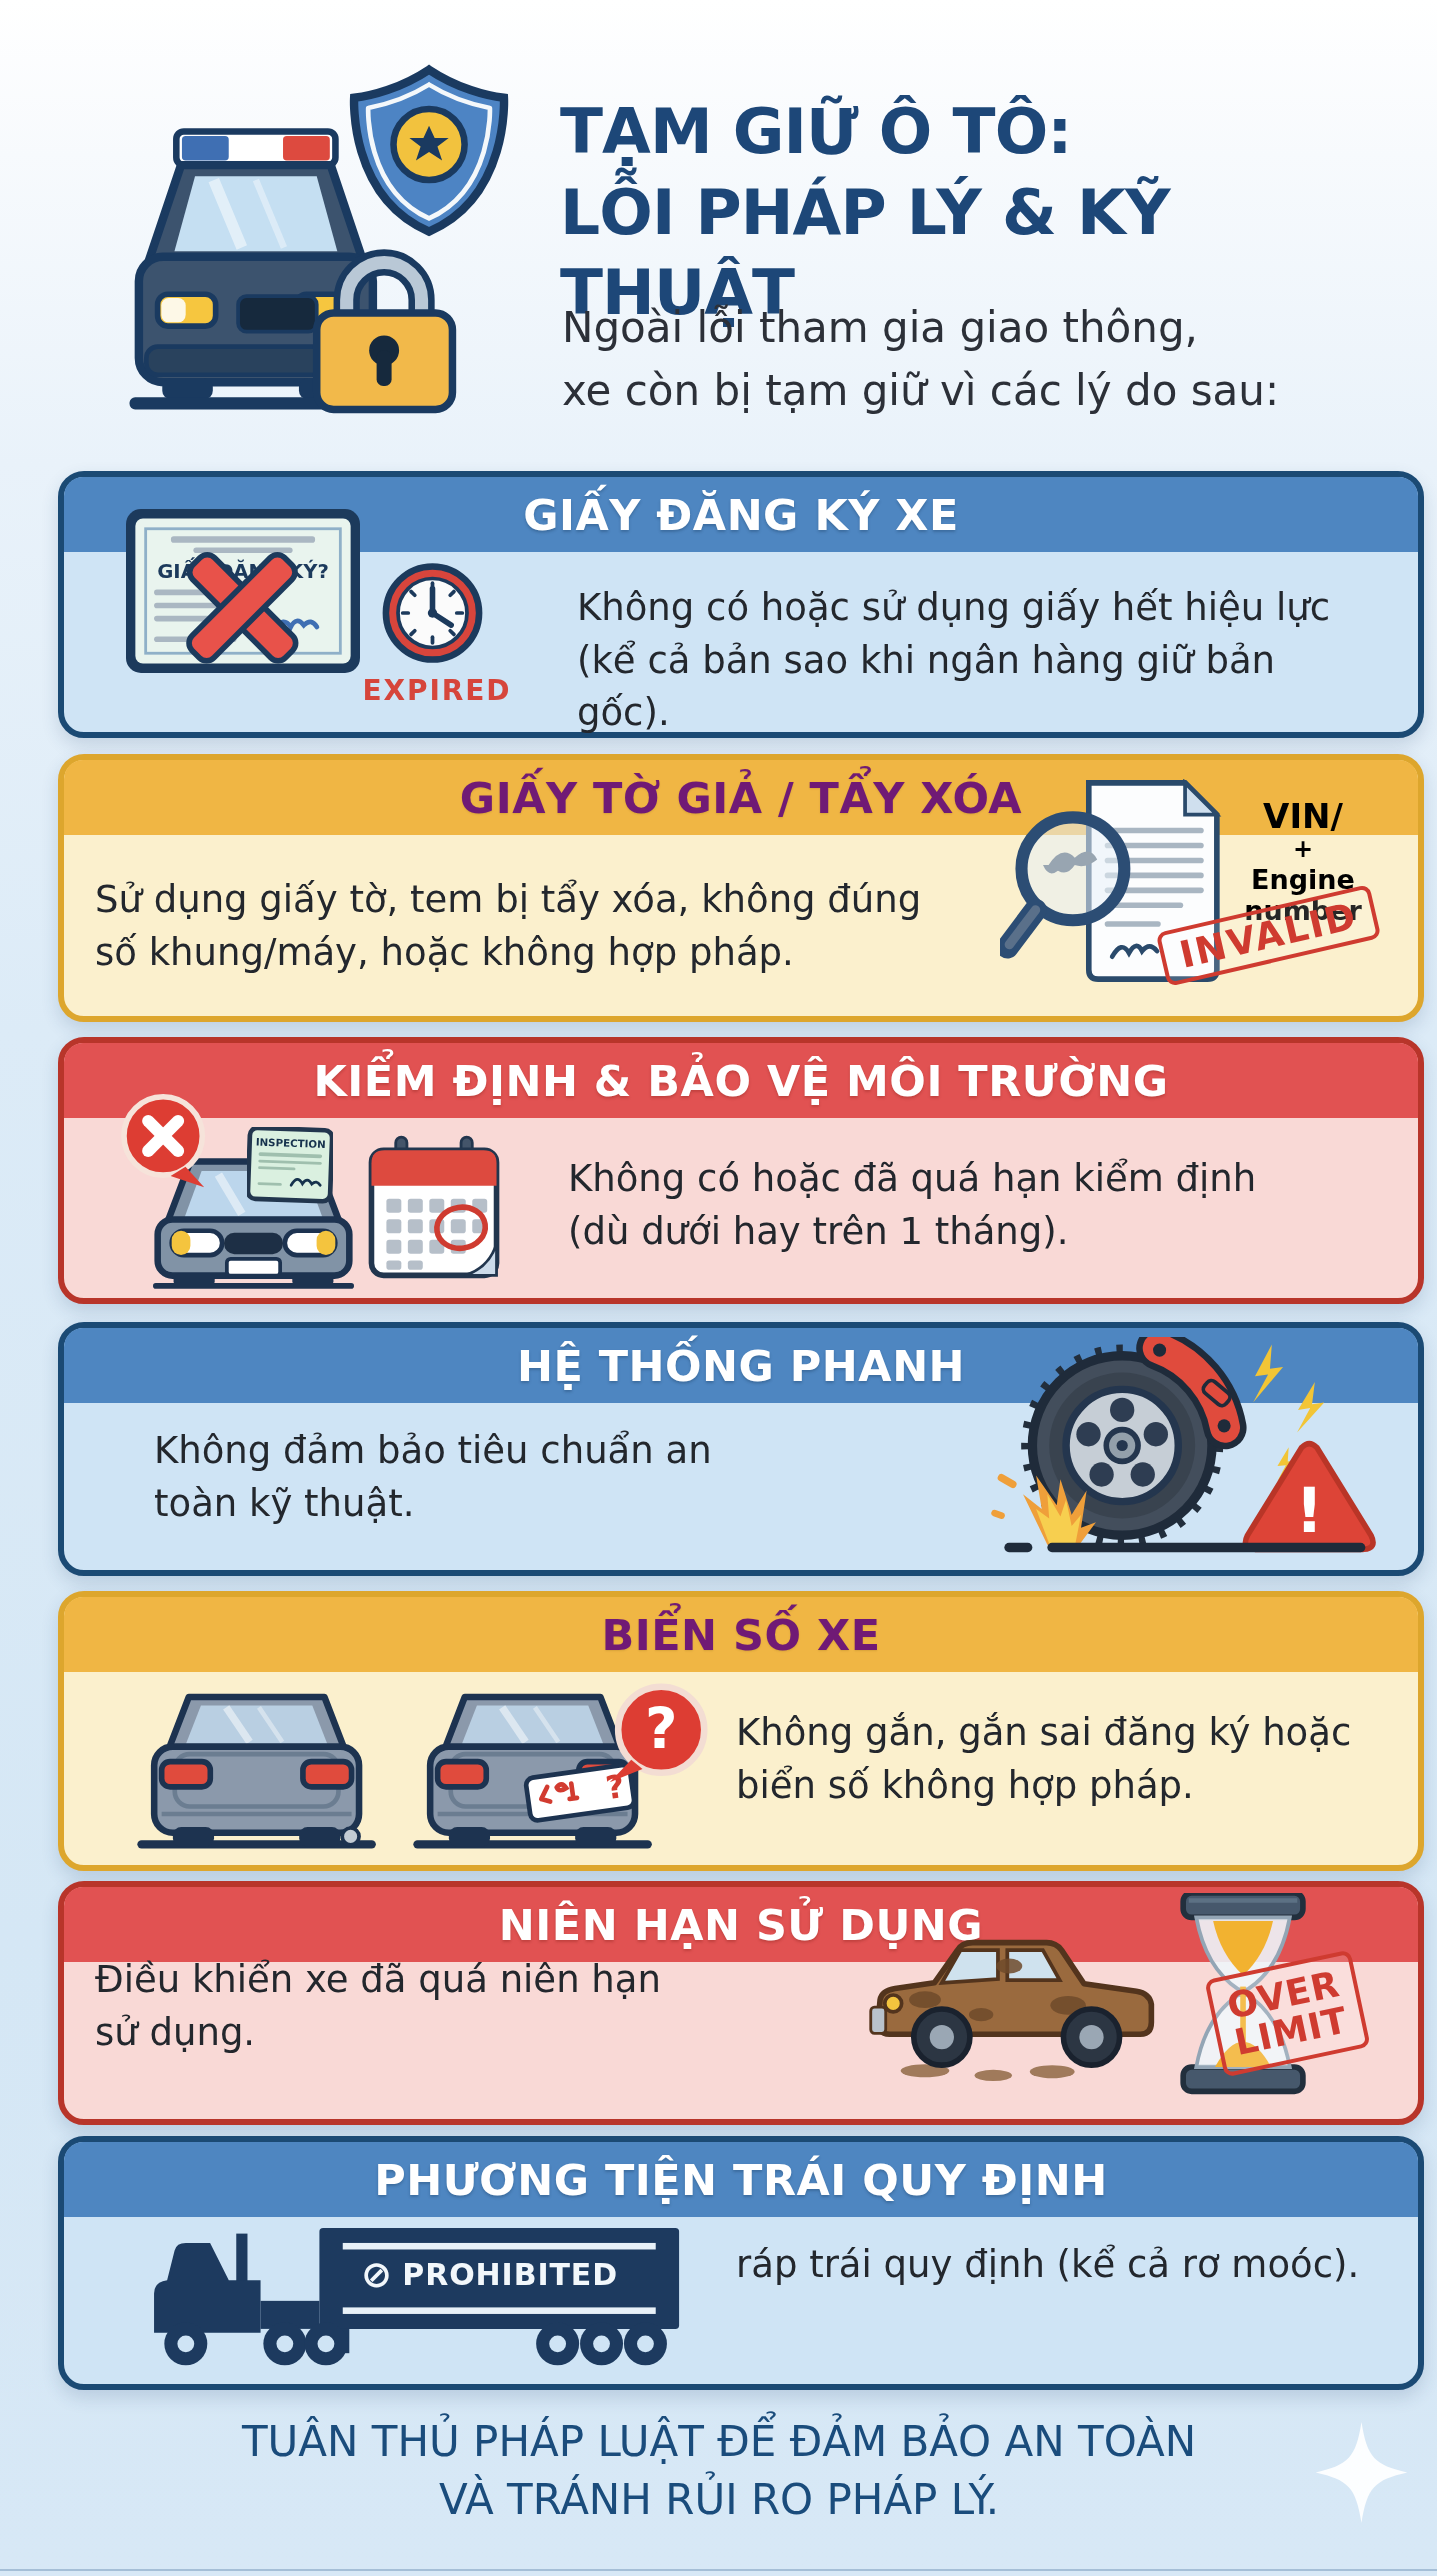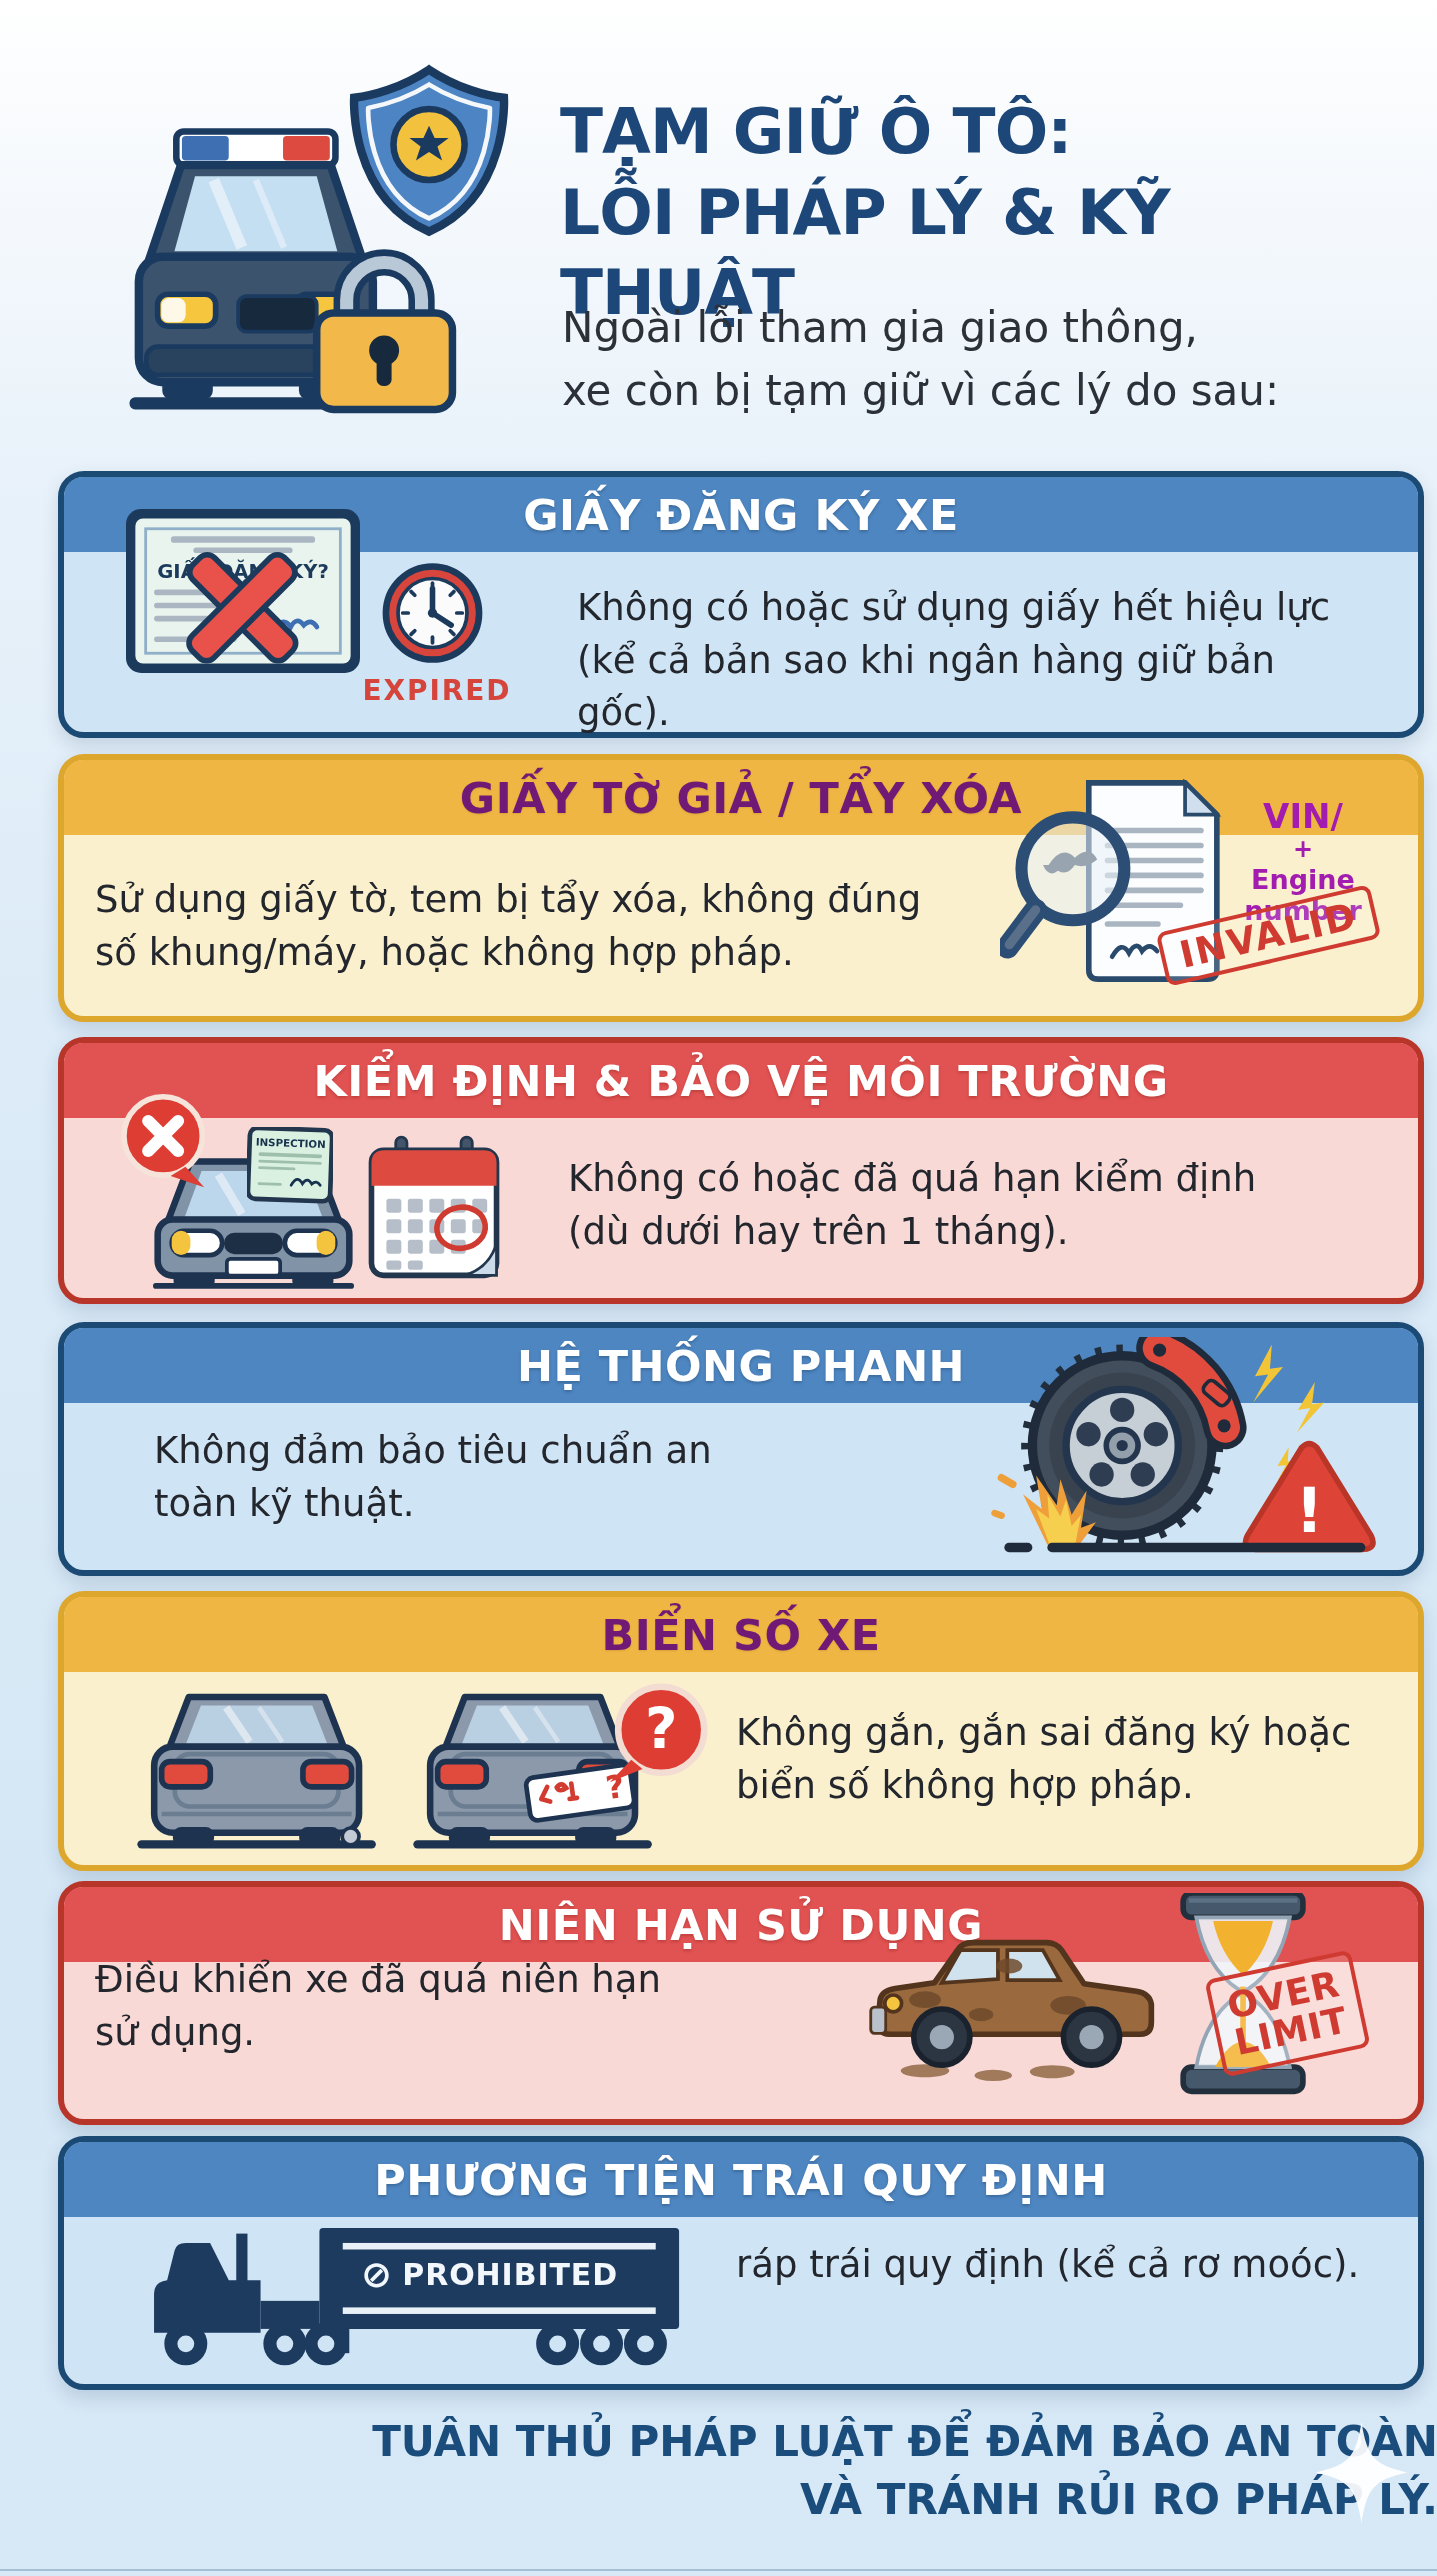--- a/index.html
+++ b/index.html
@@ -19,26 +19,26 @@
   .card.yellow{background:#fbf0cd;border-color:#dda62d;} .card.yellow .band{background:#f0b644;}
   .card.yellow .band-title{color:#701a75;text-shadow:0 0.9px 1.9px rgba(120,90,20,.2);}
   .card.red{background:#f9d9d6;border-color:#b8352a;} .card.red .band{background:#e15252;}
   .card.red .band-title{color:#ffffff;text-shadow:0 1.9px 2.8px rgba(120,30,20,.3);}
   .body-text{position:absolute;font-size:37px;color:#23272d;line-height:1.42;}
   .stamp{position:absolute;border:4.7px solid #cf3b30;color:#cf3b30;font-weight:bold;border-radius:9.4px;
     background:rgba(255,255,255,.15);text-align:center;}
   .stamp.invalid{font-size:37px;padding:1.9px 15px;transform:rotate(-13deg);letter-spacing:1.9px;}
   .stamp.overlimit{font-size:36px;line-height:1.05;padding:7.5px 13px;transform:rotate(-12deg);letter-spacing:0.9px;}
   .expired{position:absolute;color:#d6453b;font-weight:bold;font-size:28px;letter-spacing:1.9px;text-align:center;}
-  .vin-stack{position:absolute;text-align:center;color:#a21caf;font-weight:bold;line-height:1.15;}
+  .vin-stack{position:absolute;text-align:center;color:#000000;font-weight:bold;line-height:1.15;}
   .vin-stack .l1{font-size:34px;} .vin-stack .l2{font-size:24px;} .vin-stack .l3{font-size:27px;}
   .prohibited{position:absolute;display:flex;align-items:center;justify-content:center;gap:9.4px;
     color:#f2f7fb;font-weight:bold;font-size:30px;letter-spacing:0.9px;}
   .prohibited .sym{font-size:37px;line-height:1;}
-  .footer-line{color:#1a4c7c;font-weight:bold;font-size:42px;line-height:1.38;text-align:right;}
+  .footer-line{color:#1a4c7c;font-weight:normal;font-size:42px;line-height:1.38;text-align:center;}
   .bottom-edge{position:absolute;left:0;right:0;bottom:4.7px;height:2.8px;background:rgba(90,130,170,.4);}
 </style>
 </head>
 <body>
 
 <div class="page">
 
   <svg class="abs" style="left:64px;top:49px" width="468" height="367" viewBox="0 0 500 392">
 
     <g>

